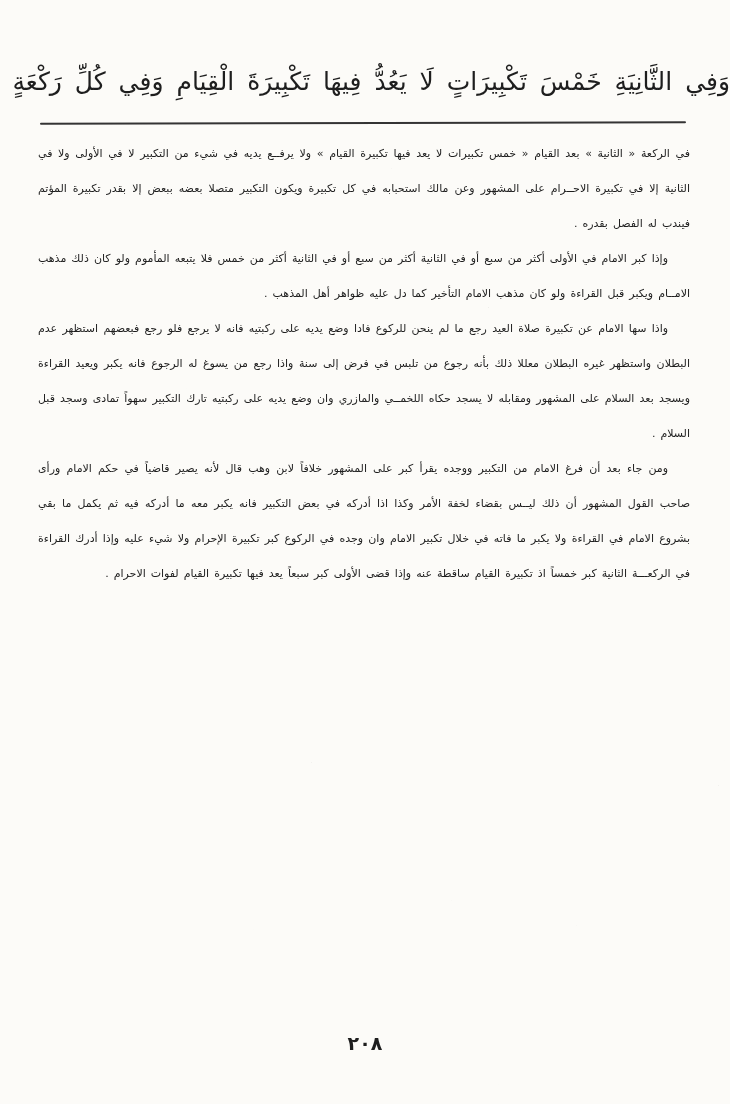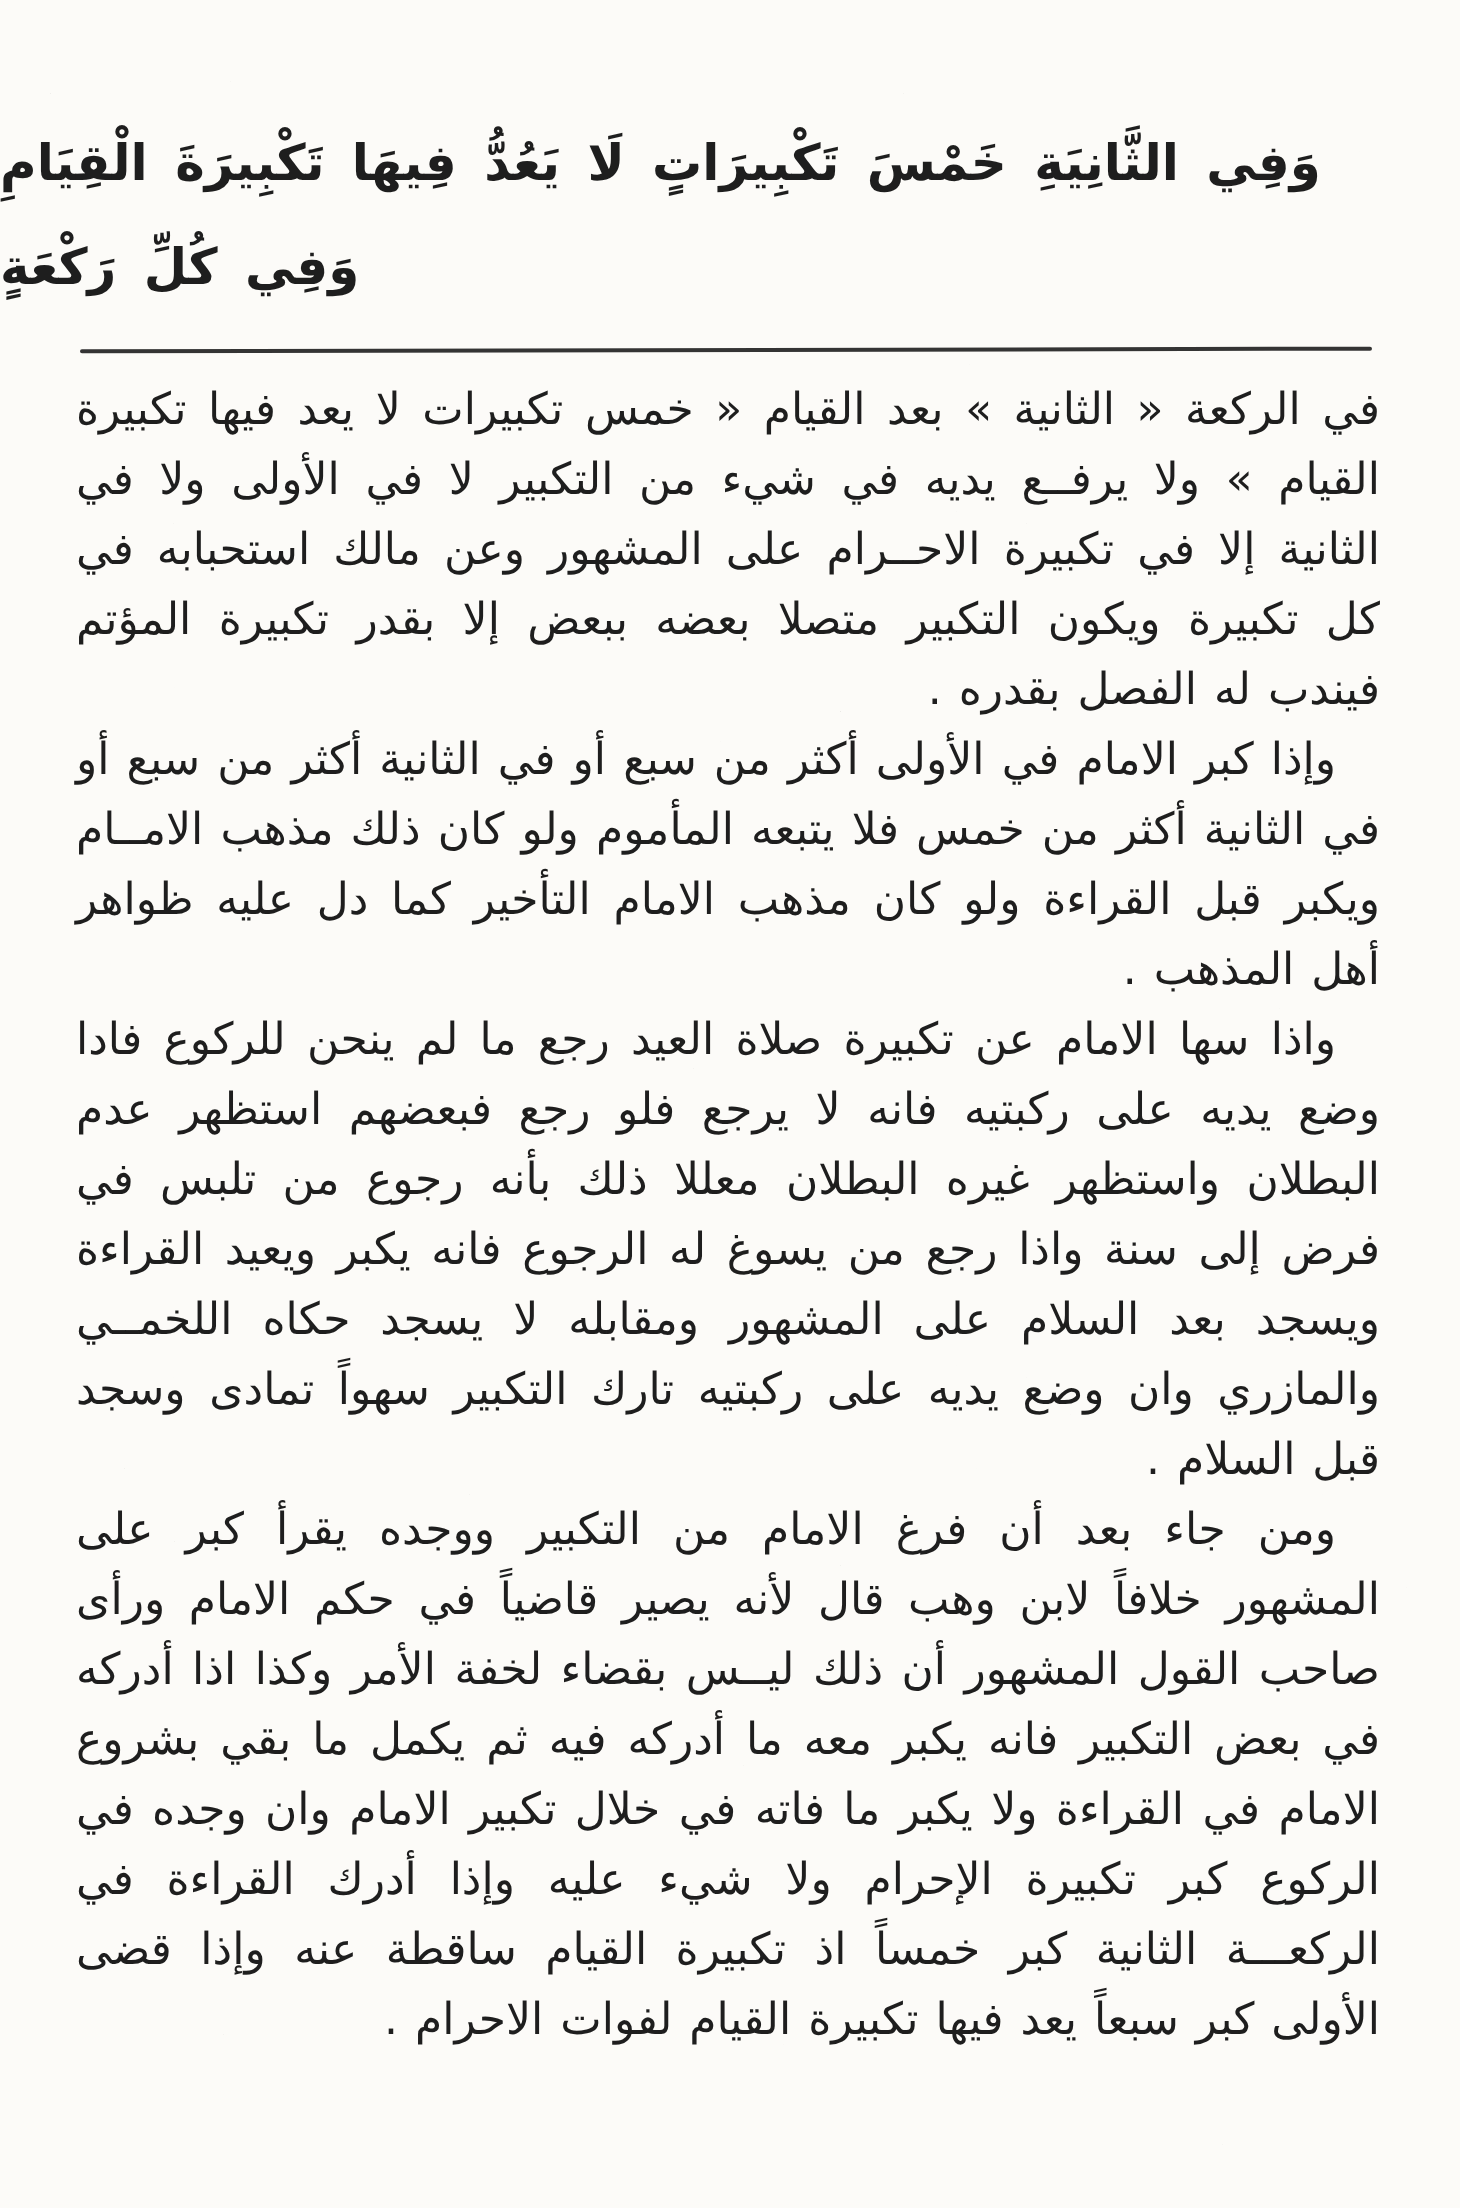--- a/index.html
+++ b/index.html
@@ -19,23 +19,23 @@
     color: var(--ink, #1e1e1e);
   }
   .noise {
     position: absolute;
     inset: 0;
     pointer-events: none;
     opacity: 0.4;
   }
   .matn {
     position: relative;
-    text-align: left;
+    text-align: right;
     padding-top: 56px;
-    font-weight: bold;
+    font-weight: normal;
     color: var(--ink, #1e1e1e);
   }
   .matn-line-1 {
     font-size: 25px;
     line-height: 52px;
     word-spacing: 5px;
     letter-spacing: 0.5px;
   }
   .matn-line-2 {
     font-size: 23px;
@@ -46,21 +46,21 @@
     height: 2px;
     background: #343434;
     margin: 14px 44px 0 40px;
     transform: rotate(-0.12deg);
     border-radius: 1px;
   }
   .body-text {
     position: relative;
     margin: 12px 40px 0 38px;
     text-align: justify;
-    font-size: 22px;
+    font-size: 11px;
     line-height: 35px;
     word-spacing: 1.5px;
   }
   .body-text p {
     margin: 0;
     padding: 0;
   }
   .body-text p.indent {
     text-indent: 22px;
   }
@@ -96,14 +96,17 @@
 
   <div class="rule"></div>
 
   <main class="body-text">
     <p>في الركعة « الثانية » بعد القيام « خمس تكبيرات لا يعد فيها تكبيرة القيام » ولا يرفــع يديه في شيء من التكبير لا في الأولى ولا في الثانية إلا في تكبيرة الاحــرام على المشهور وعن مالك استحبابه في كل تكبيرة ويكون التكبير متصلا بعضه ببعض إلا بقدر تكبيرة المؤتم فيندب له الفصل بقدره .</p>
     <p class="indent">وإذا كبر الامام في الأولى أكثر من سبع أو في الثانية أكثر من سبع أو في الثانية أكثر من خمس فلا يتبعه المأموم ولو كان ذلك مذهب الامــام ويكبر قبل القراءة ولو كان مذهب الامام التأخير كما دل عليه ظواهر أهل المذهب .</p>
     <p class="indent">واذا سها الامام عن تكبيرة صلاة العيد رجع ما لم ينحن للركوع فادا وضع يديه على ركبتيه فانه لا يرجع فلو رجع فبعضهم استظهر عدم البطلان واستظهر غيره البطلان معللا ذلك بأنه رجوع من تلبس في فرض إلى سنة واذا رجع من يسوغ له الرجوع فانه يكبر ويعيد القراءة ويسجد بعد السلام على المشهور ومقابله لا يسجد حكاه اللخمــي والمازري وان وضع يديه على ركبتيه تارك التكبير سهواً تمادى وسجد قبل السلام .</p>
     <p class="indent">ومن جاء بعد أن فرغ الامام من التكبير ووجده يقرأ كبر على المشهور خلافاً لابن وهب قال لأنه يصير قاضياً في حكم الامام ورأى صاحب القول المشهور أن ذلك ليــس بقضاء لخفة الأمر وكذا اذا أدركه في بعض التكبير فانه يكبر معه ما أدركه فيه ثم يكمل ما بقي بشروع الامام في القراءة ولا يكبر ما فاته في خلال تكبير الامام وان وجده في الركوع كبر تكبيرة الإحرام ولا شيء عليه وإذا أدرك القراءة في الركعـــة الثانية كبر خمساً اذ تكبيرة القيام ساقطة عنه وإذا قضى الأولى كبر سبعاً يعد فيها تكبيرة القيام لفوات الاحرام .</p>
   </main>
 
+  <footer class="page-footer">
+    <span class="page-number">٢٠٨</span>
+  </footer>
 
 </div>
 
 </body></html>

